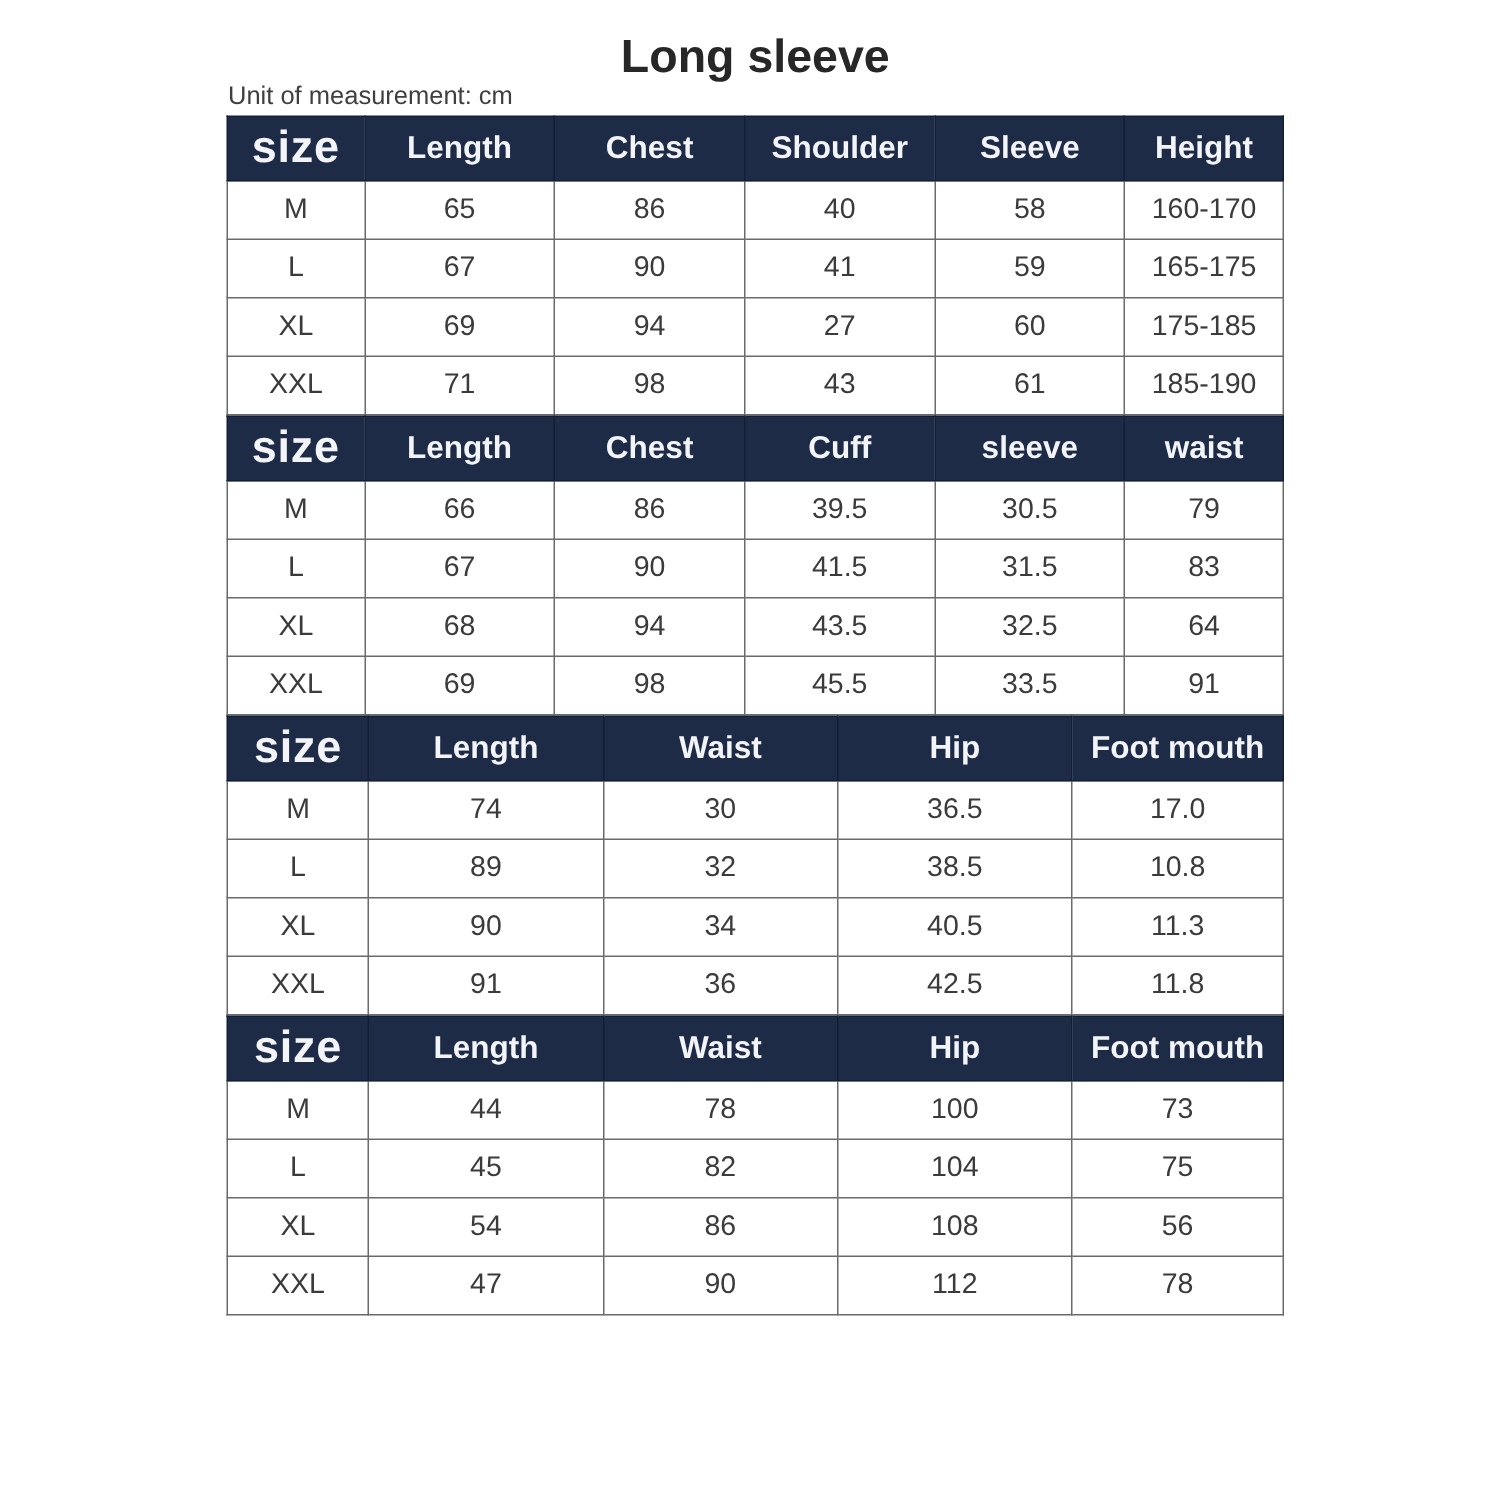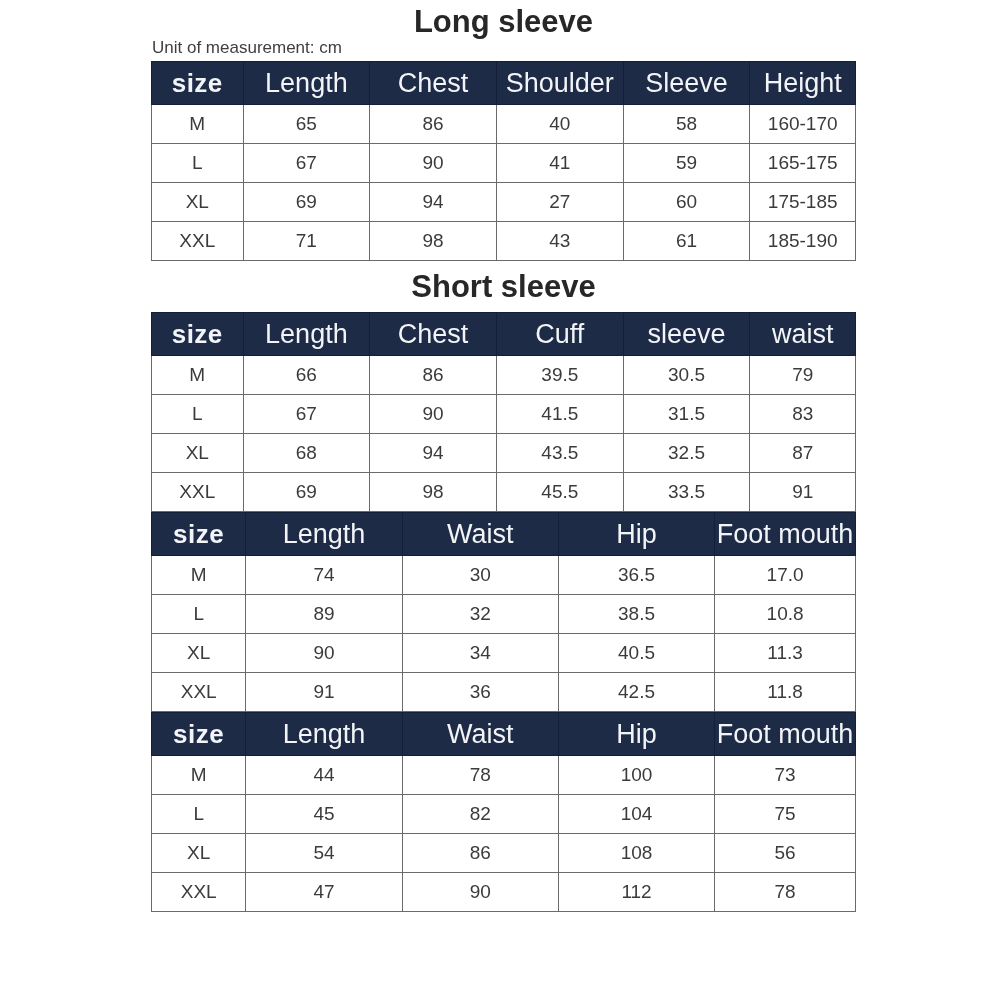--- a/index.html
+++ b/index.html
@@ -22,21 +22,21 @@
   }
   .note {
     position: absolute;
     left: 1px;
     bottom: 3px;
     font-size: 17px;
     color: #3f3f3f;
     white-space: nowrap;
   }
   .chart-title {
-    margin: 0;
+    margin: 16px;
     text-align: center;
     font-size: 31px;
     line-height: 40px;
     font-weight: 700;
     color: #272727;
     letter-spacing: 0px;
   }
   .first-header .chart-title {
     line-height: 44px;
   }
@@ -46,31 +46,31 @@
   }
   table.size-table {
     width: 100%;
     border-collapse: collapse;
     table-layout: fixed;
     border: 1px solid #5c5c5c;
   }
   table.size-table th {
     background: #1e2b47;
     color: #f2f4f7;
-    font-weight: 400;
-    font-size: 27px;
+    font-weight: 700;
+    font-size: 21px;
     height: 42px;
     border: 1px solid #131f36;
     text-align: center;
     vertical-align: middle;
     padding: 0;
   }
   table.size-table th.size-col {
     font-weight: 700;
-    font-size: 26px;
+    font-size: 30px;
     letter-spacing: 0.5px;
   }
   table.size-table td {
     height: 38px;
     text-align: center;
     vertical-align: middle;
     font-size: 19px;
     color: #3b3b3b;
     border: 1px solid #6a6a6a;
     background: #ffffff;
@@ -134,21 +134,20 @@
           <td>XXL</td>
           <td>71</td>
           <td>98</td>
           <td>43</td>
           <td>61</td>
           <td>185-190</td>
         </tr>
       </tbody>
     </table>
 
-  <h2 class="chart-title section-title">Short sleeve</h2>
   <table class="size-table">
       <colgroup>
         <col style="width: 13%;">
         <col style="width: 18%;">
         <col style="width: 18%;">
         <col style="width: 18%;">
         <col style="width: 18%;">
         <col style="width: 15%;">
       </colgroup>
       <thead>
@@ -177,21 +176,21 @@
           <td>41.5</td>
           <td>31.5</td>
           <td>83</td>
         </tr>
         <tr>
           <td>XL</td>
           <td>68</td>
           <td>94</td>
           <td>43.5</td>
           <td>32.5</td>
-          <td>87</td>
+          <td>64</td>
         </tr>
         <tr>
           <td>XXL</td>
           <td>69</td>
           <td>98</td>
           <td>45.5</td>
           <td>33.5</td>
           <td>91</td>
         </tr>
       </tbody>

